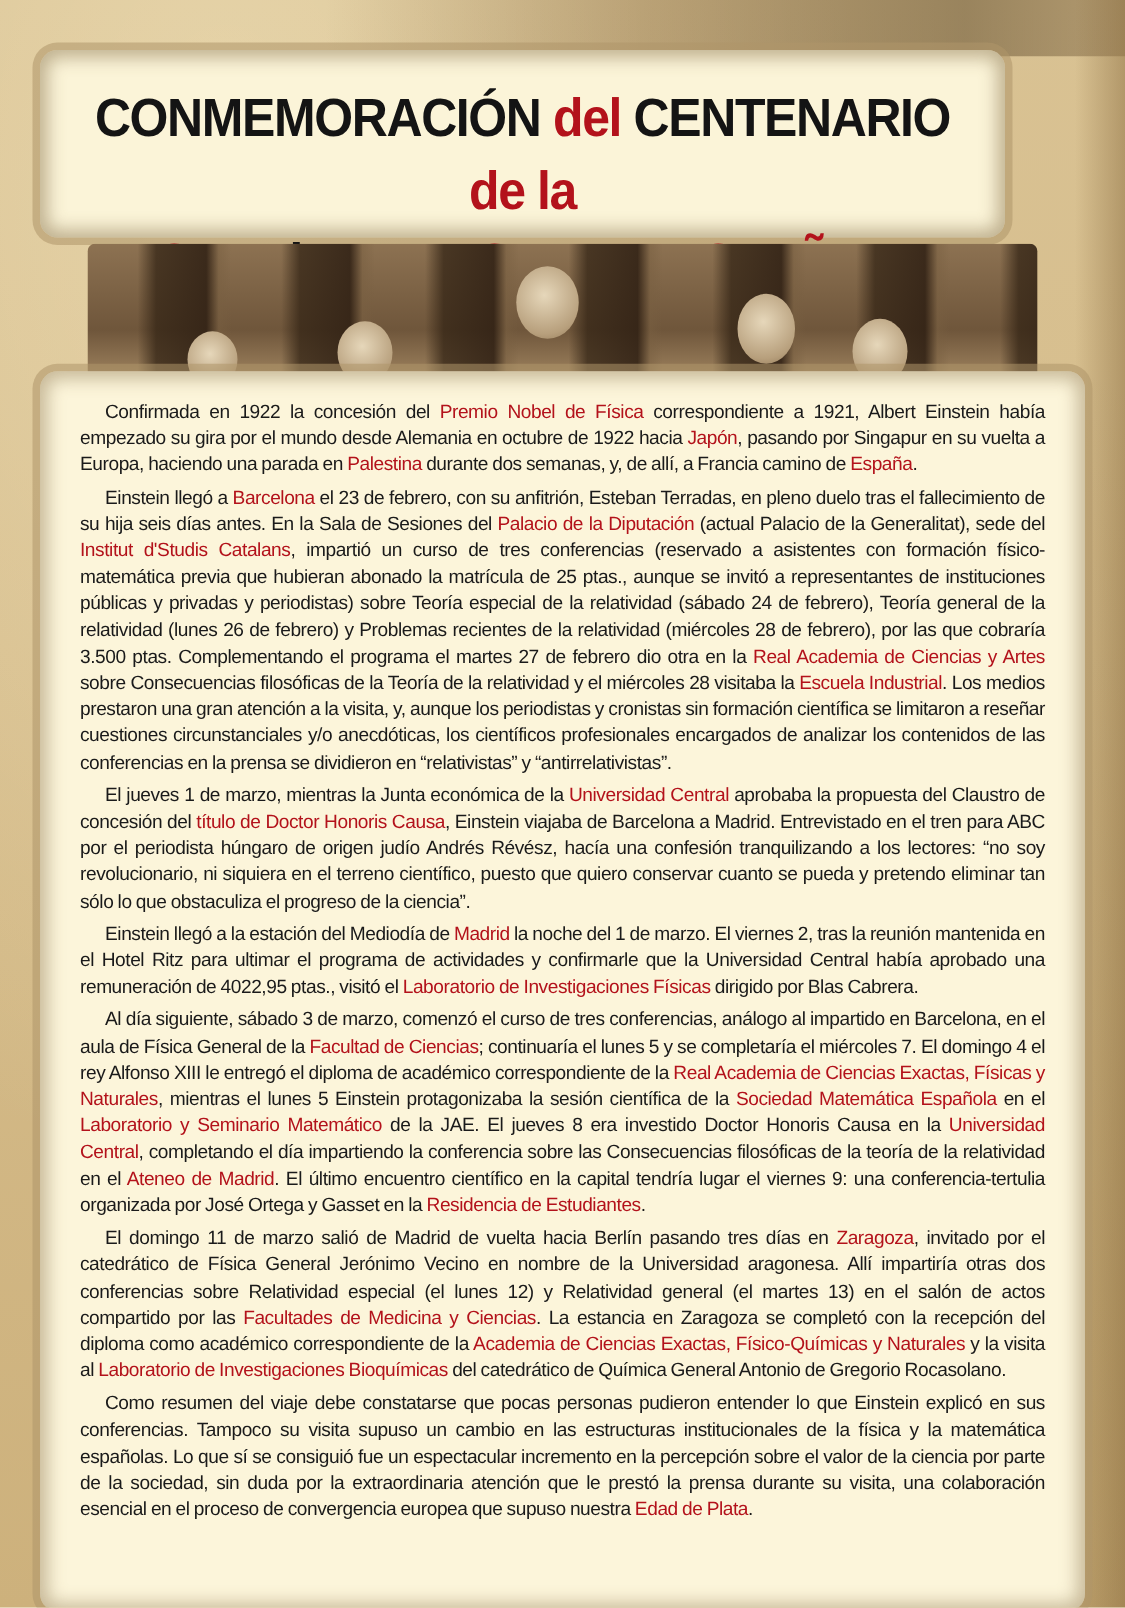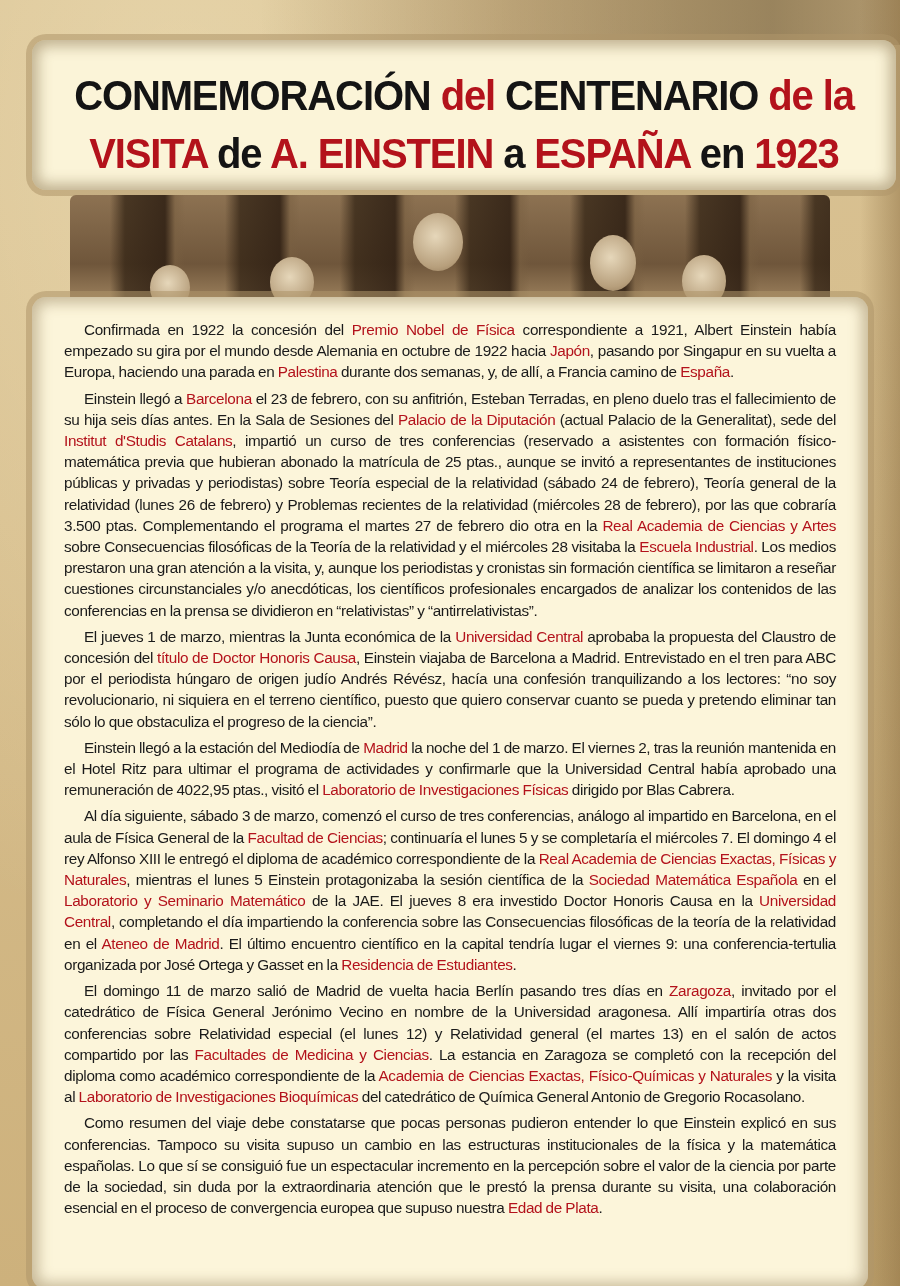--- a/index.html
+++ b/index.html
@@ -13,21 +13,21 @@
   }
   .bg-right {
     position: absolute; right: 0; top: 0; width: 40px; height: 1286px;
     background: linear-gradient(90deg, rgba(150,120,70,0.0), rgba(130,100,55,0.45));
   }
   .bg-top-dark {
     position: absolute; left: 260px; top: 0; width: 640px; height: 45px;
     background: linear-gradient(90deg, transparent, rgba(120,90,50,0.35) 40%, rgba(90,70,40,0.5) 80%, rgba(120,95,60,0.4));
   }
   .title-panel {
-    position: absolute; left: 32px; top: 40px; width: 864px; height: 150px;
+    position: absolute; left: 32px; top: 40px; width: 772px; height: 150px;
     background: #fbf4d8;
     border-radius: 14px;
     box-shadow: 0 0 0 6px rgba(175,150,105,0.55), 0 0 14px 6px rgba(120,95,55,0.45) inset;
   }
   .title {
     position: absolute; left: 0; right: 0; top: 26px;
     text-align: center;
     font-family: "Liberation Sans", sans-serif;
     font-weight: bold; font-size: 43px; line-height: 58px;
     letter-spacing: -1.2px;

